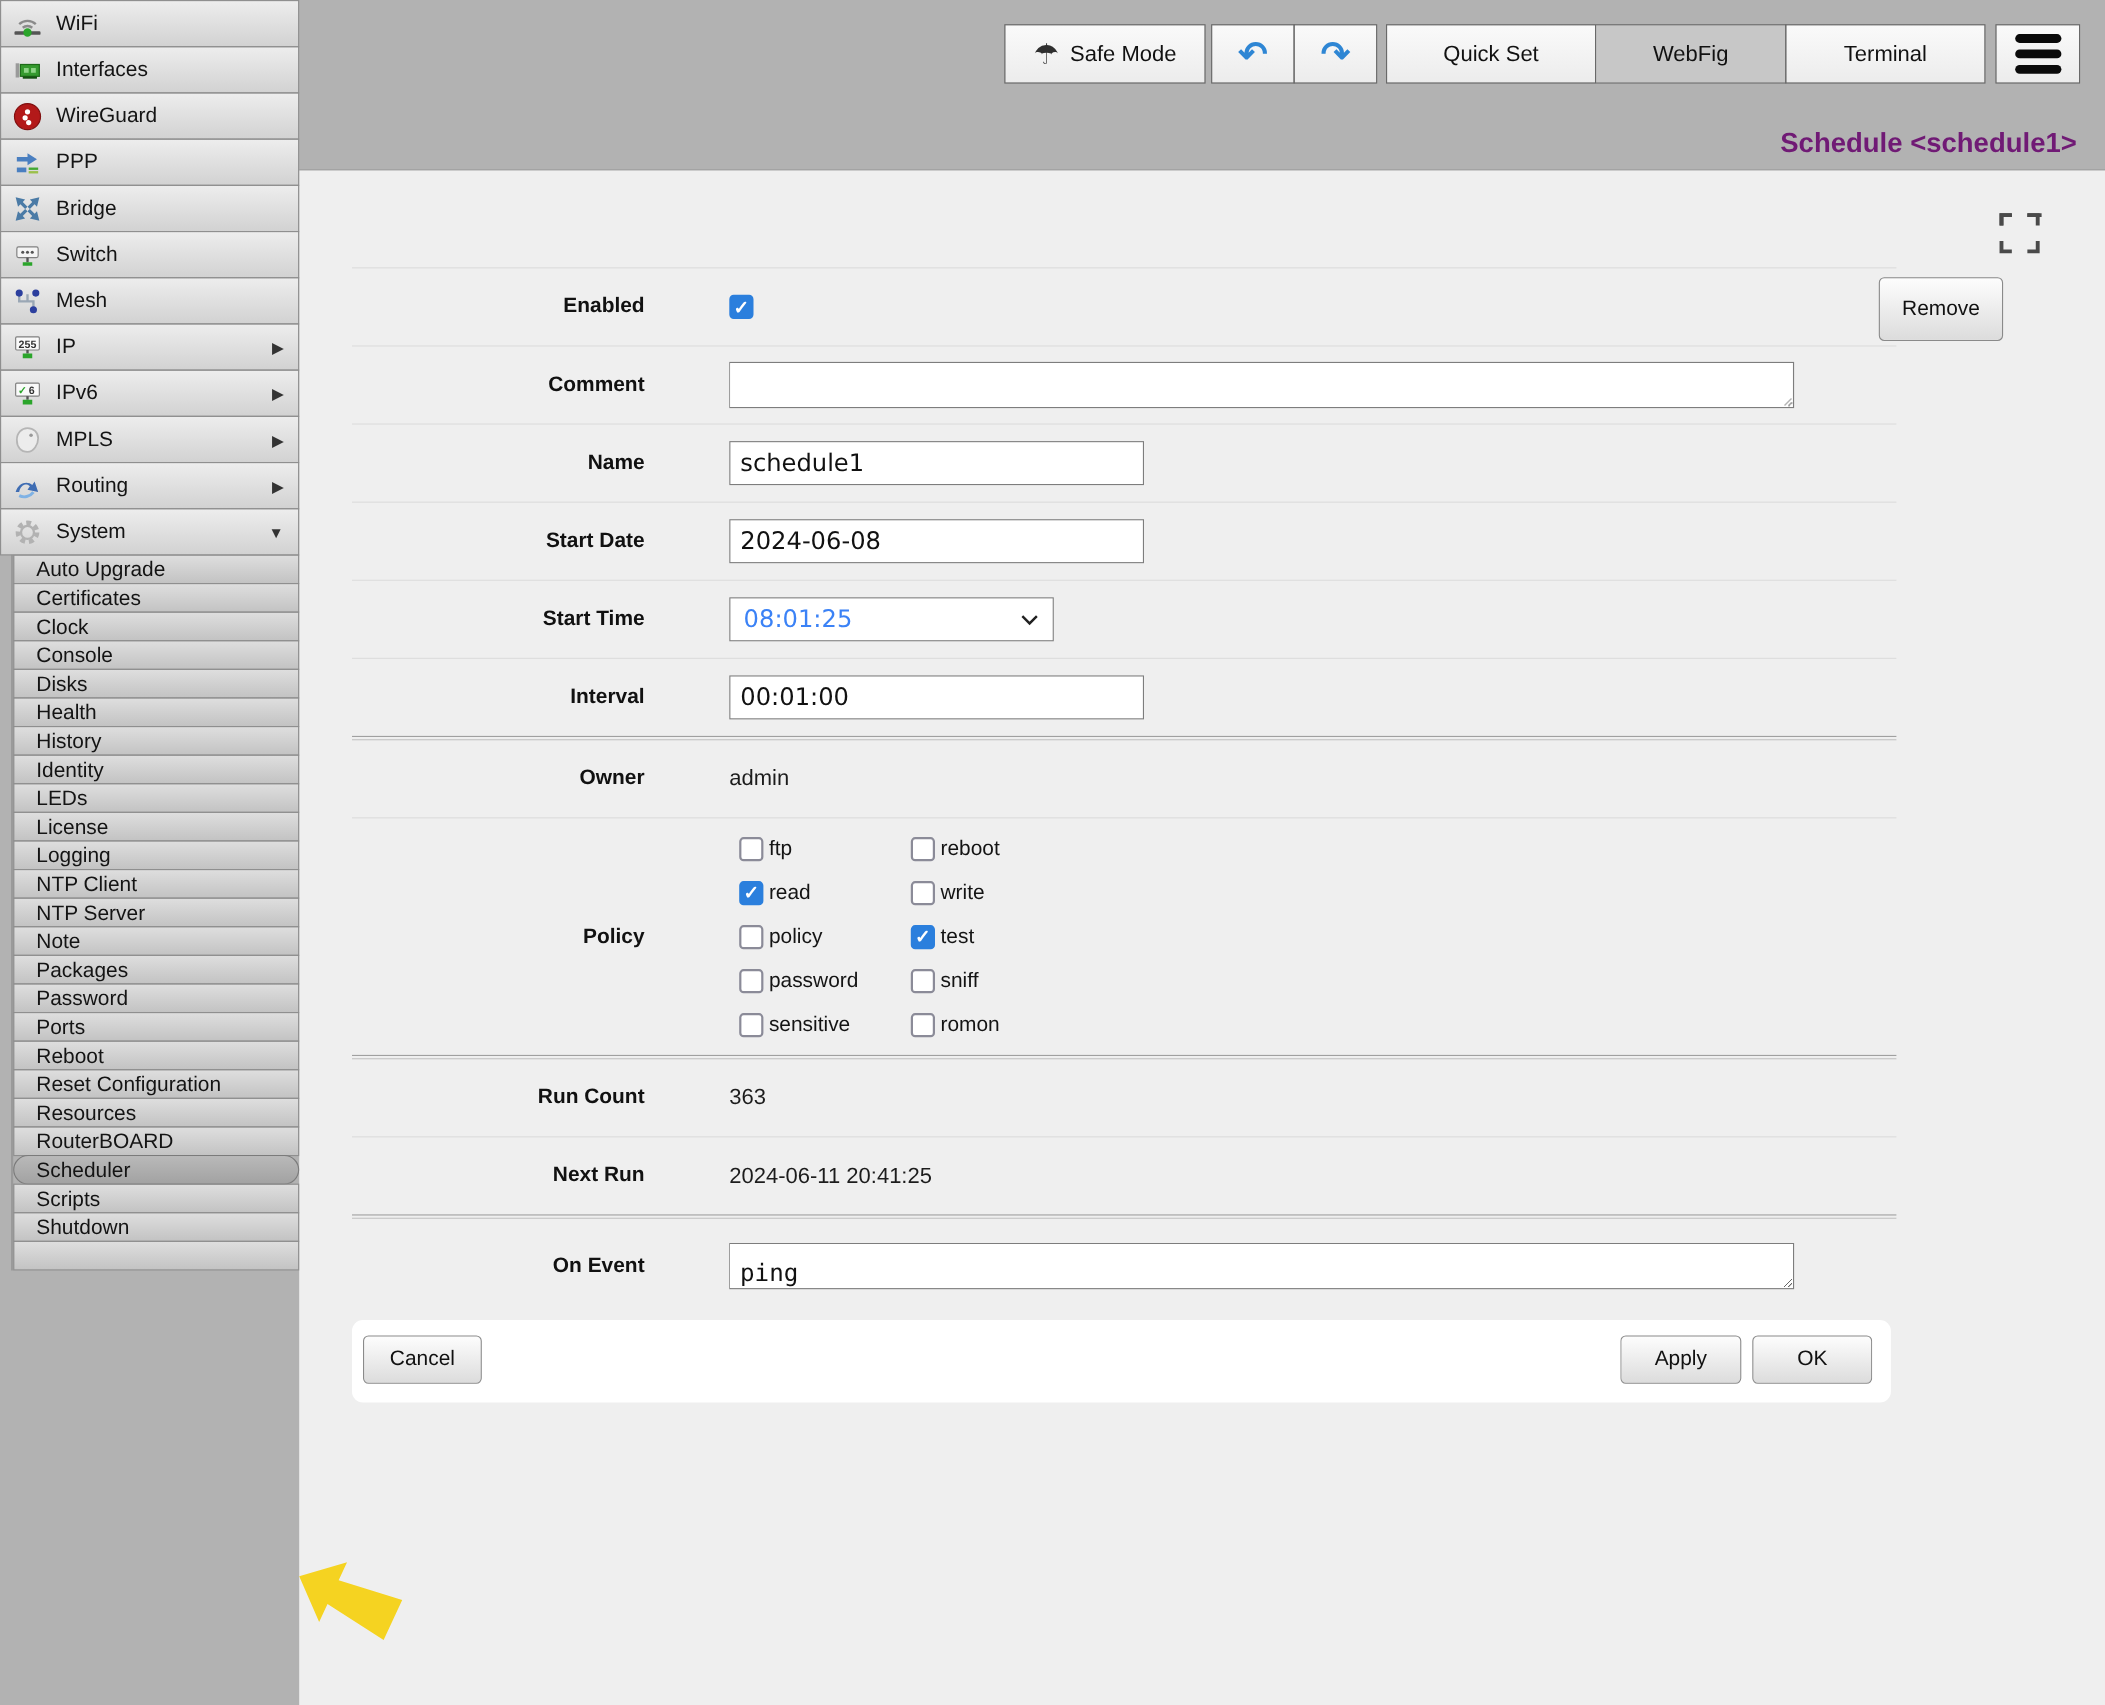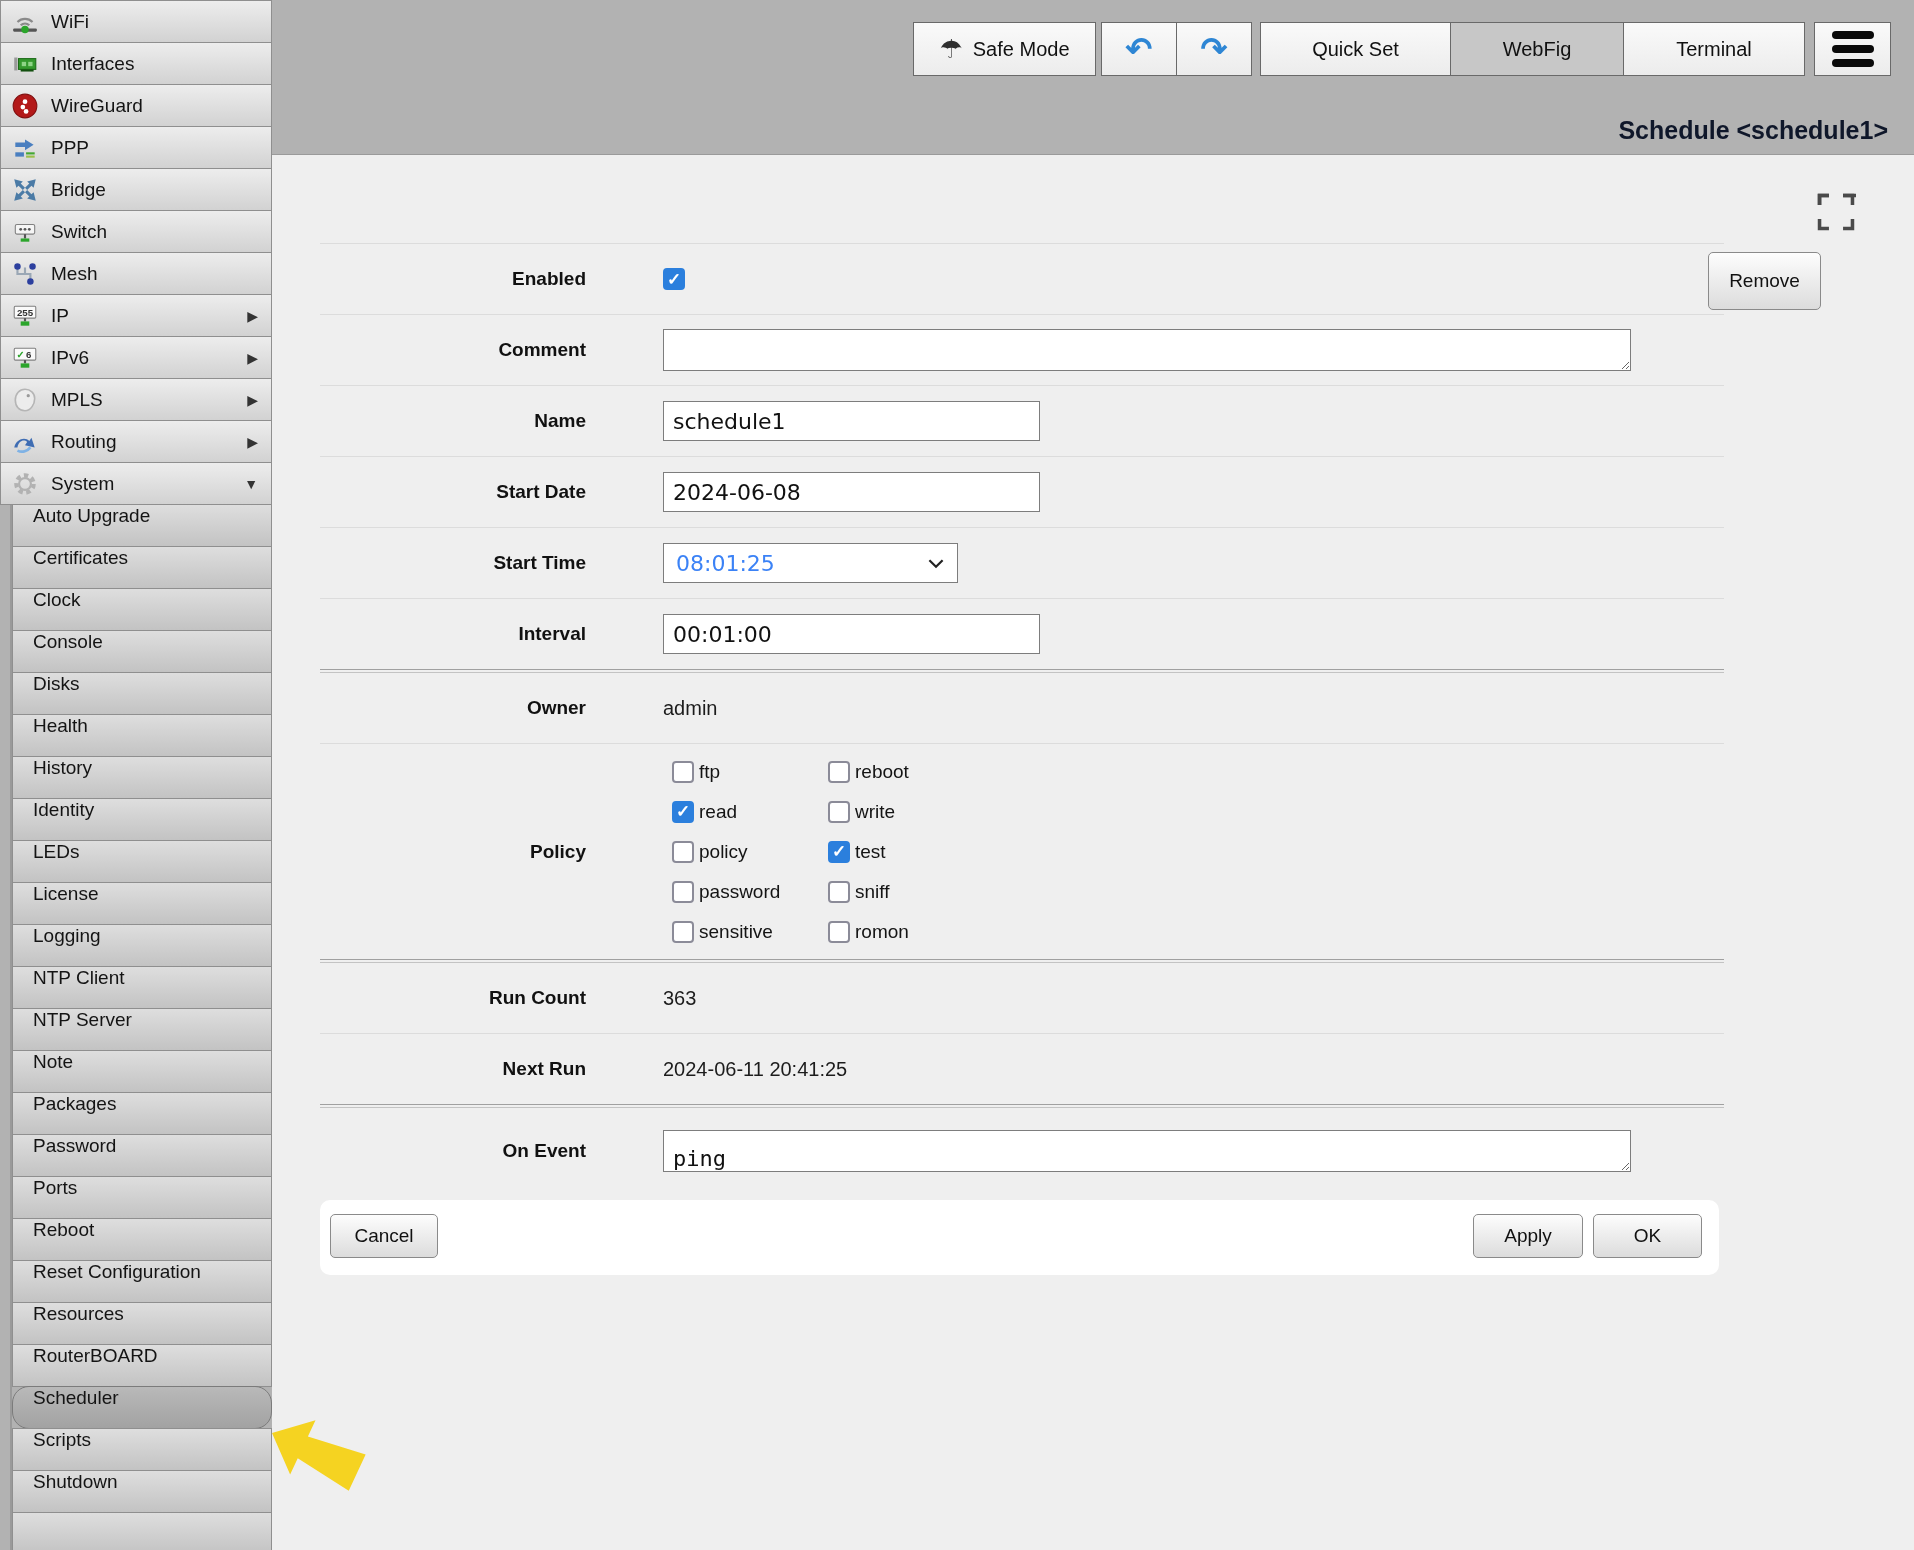--- a/index.html
+++ b/index.html
@@ -8,38 +8,38 @@
   
   .sidebar{position:absolute;left:0;top:0;width:272px;height:1550px;z-index:2;}
   .sitem{height:43px;box-sizing:border-box;display:flex;align-items:center;
     background:linear-gradient(180deg,#ededed,#d2d2d2);
     border:1px solid #8f8f8f;margin-top:-1px;position:relative;cursor:pointer;}
   .sitem:first-child{margin-top:0;}
   .sitem .sicon{width:28px;height:28px;margin-left:10px;flex:0 0 28px;display:flex;align-items:center;justify-content:center;}
   .sitem .slabel{margin-left:12px;font-size:19px;color:#141414;white-space:nowrap;}
   .sitem .sarrow{position:absolute;right:13px;font-size:14px;color:#333;}
   .submenu{margin-left:10px;border-left:2px solid #9a9a9a;}
-  .subitem{height:43px;box-sizing:border-box;display:flex;align-items:flex-start;
+  .subitem{height:27px;box-sizing:border-box;display:flex;align-items:flex-end;
     background:linear-gradient(180deg,#dedede,#c3c3c3);
     border:1px solid #8f8f8f;margin-top:-1px;cursor:pointer;}
   .subitem .slabel{margin-left:20px;font-size:19px;color:#141414;white-space:nowrap;}
   .subitem.selected{background:linear-gradient(180deg,#b9b9b9,#a2a2a2);border-color:#7b7b7b;border-radius:17px;}
 
   
   .band{position:absolute;left:272px;top:0;width:1642px;height:155px;background:#b2b2b2;
     border-bottom:1px solid #9a9a9a;box-sizing:border-box;}
   .tbtn{position:absolute;top:22px;height:54px;box-sizing:border-box;
     background:linear-gradient(180deg,#fafafa,#ececec);border:1px solid #696969;
     display:flex;align-items:center;justify-content:center;font-size:20px;color:#111;cursor:pointer;}
   .tbtn.active{background:#c7c7c7;}
   .umb{font-size:26px;margin-right:10px;color:#2f2f2f;}
   .arrowglyph{font-size:32px;font-weight:bold;color:#2e86d4;line-height:1;}
   .burger{display:flex;flex-direction:column;gap:6px;}
   .burger span{display:block;width:42px;height:8px;background:#0a0a0a;border-radius:4px;}
-  .ptitle{position:absolute;right:26px;top:116px;font-size:25px;font-weight:bold;color:#0f172a;}
+  .ptitle{position:absolute;right:26px;top:116px;font-size:25px;font-weight:bold;color:#701a75;}
 
   
   .panel{position:absolute;left:272px;top:155px;width:1642px;height:1395px;background:#efefef;}
   .fsicon{position:absolute;left:1544px;top:37px;width:40px;height:40px;cursor:pointer;}
   .removebtn{position:absolute;left:1436px;top:97px;width:113px;height:58px;}
 
   .btn{box-sizing:border-box;background:linear-gradient(180deg,#fdfdfd,#dcdcdc);
     border:1px solid #8a8a8a;border-radius:5px;font-size:19px;color:#111;
     display:flex;align-items:center;justify-content:center;cursor:pointer;
     font-family:"Liberation Sans",sans-serif;}

